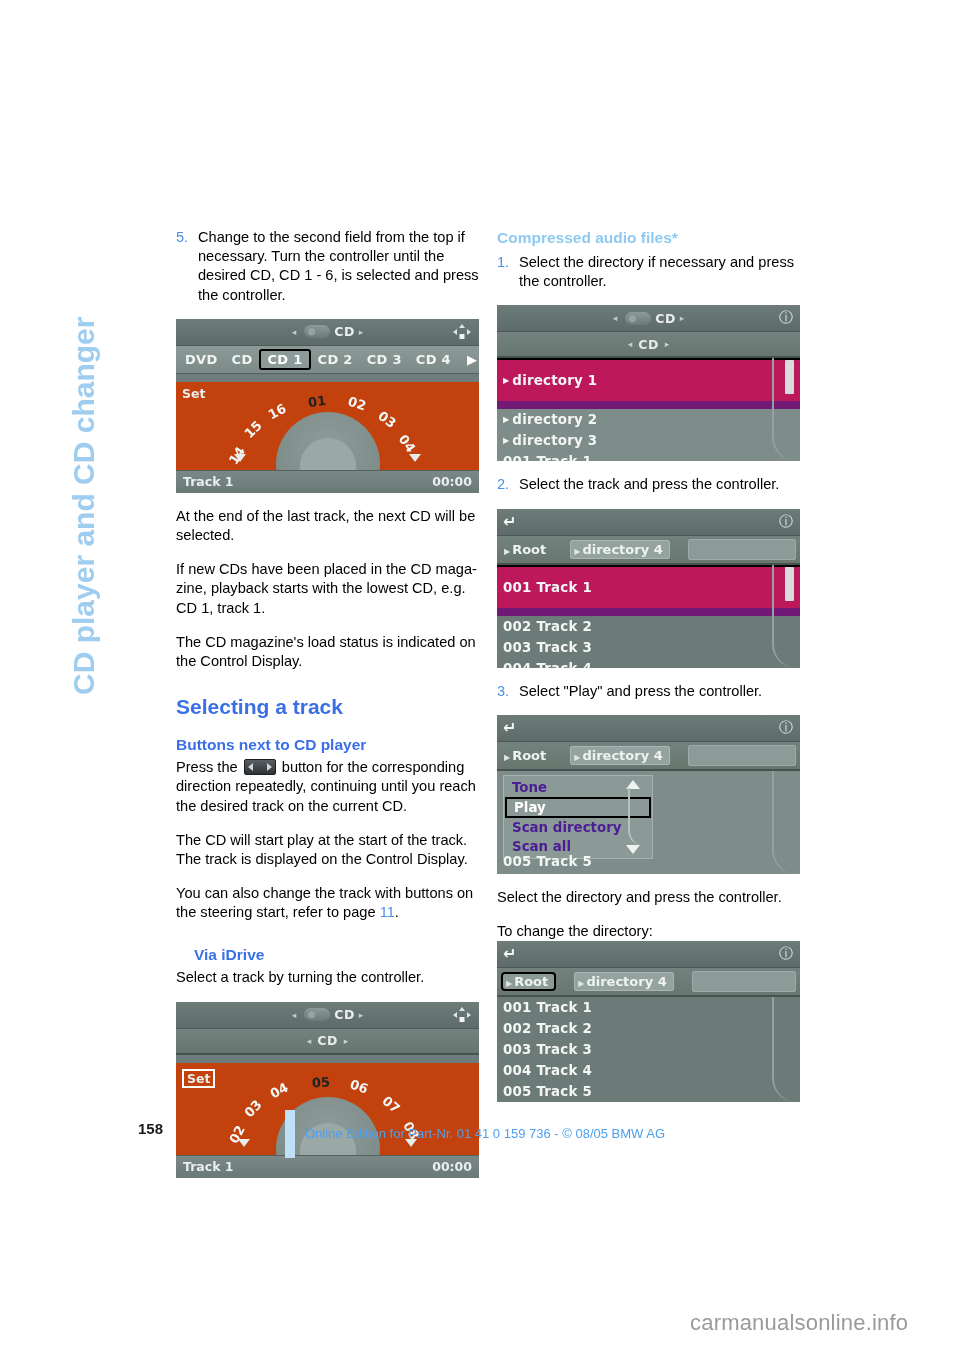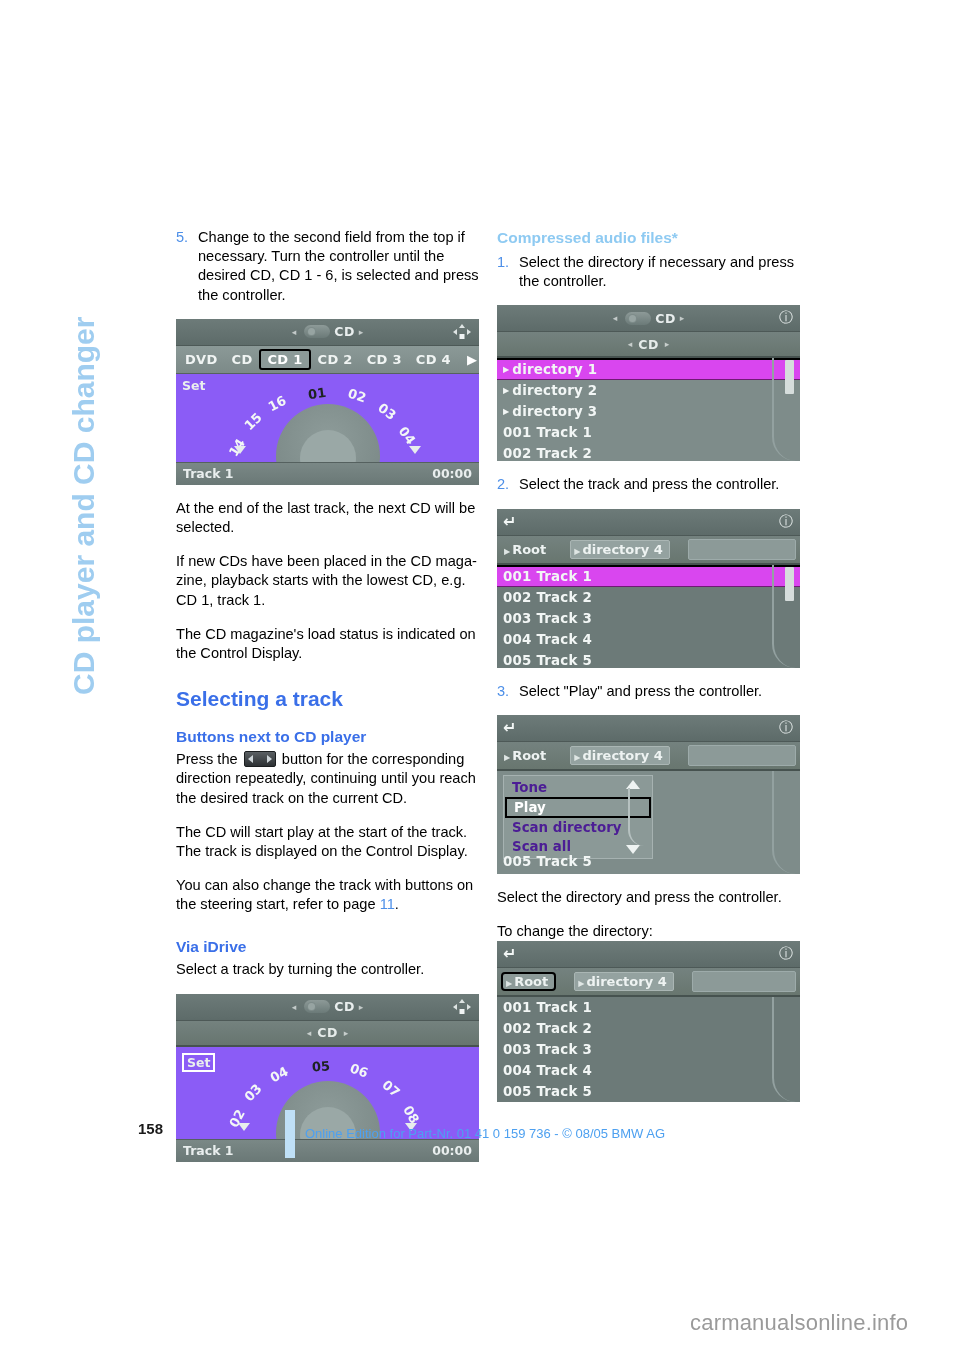--- a/index.html
+++ b/index.html
@@ -88,21 +88,21 @@
     margin: 0 0 4px 0;
     line-height: 19px;
   }
   h3.head-sub-light {
     font-size: 15.5px;
     font-weight: bold;
     color: #8ecaf2;
     margin: 0 0 6px 0;
     line-height: 19px;
   }
-  h3.head-sub.spaced { margin-top: 22px; }
+  h3.head-sub.spaced { margin-top: 22px; margin-left: 18px; }
 
   .pageref { color: #4d8fe8; }
 
   
   .rocker {
     display: inline-block;
     vertical-align: -3px;
     width: 30px;
     height: 14px;
     background: linear-gradient(#5a5f63, #2d3134);
@@ -237,22 +237,23 @@
   .tabstrip .tab-next {
     margin-left: auto;
     font-size: 13px;
     color: #ffffff;
   }
 
   
   .dial {
     position: relative;
     height: 88px;
-    background: #8b5cf6;
+    background: #c2410c;
     overflow: hidden;
+    margin-top: 8px;
   }
   .dial .set-label {
     position: absolute;
     left: 6px;
     top: 4px;
     font-size: 12.5px;
     font-weight: bold;
     color: #eaefee;
   }
   .dial .set-label.boxed {
@@ -390,24 +391,24 @@
     font-size: 13.4px;
     font-weight: bold;
     color: #f2f6f5;
     padding: 2px 6px;
     white-space: nowrap;
     letter-spacing: 0.2px;
     line-height: 17px;
   }
   .listrow .tri { font-size: 8px; margin-right: 3px; vertical-align: 2px; }
   .listrow.sel {
-    background: #d946ef;
+    background: #be185d;
     border-top: 2px solid #000;
-    border-bottom: 1px solid #701a75;
-    padding: 1px 6px;
+    border-bottom: 8px solid #701a75;
+    padding: 12px 6px;
   }
   .scroll-arc {
     position: absolute;
     right: 4px;
     top: 0;
     bottom: 0;
     width: 22px;
     border-left: 2px solid #93a1a0;
     border-radius: 0 0 0 60px;
     pointer-events: none;

